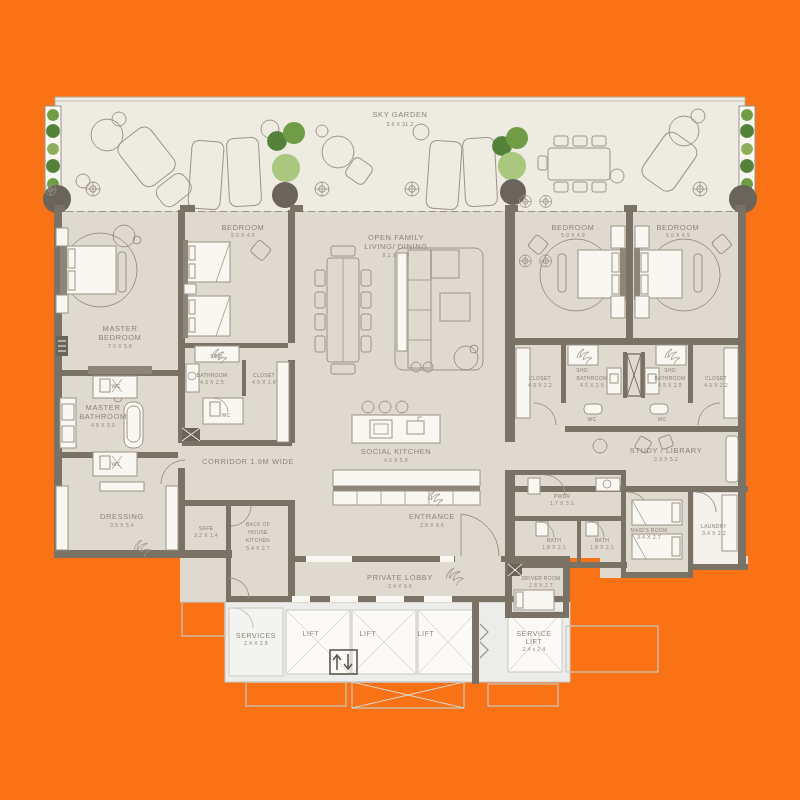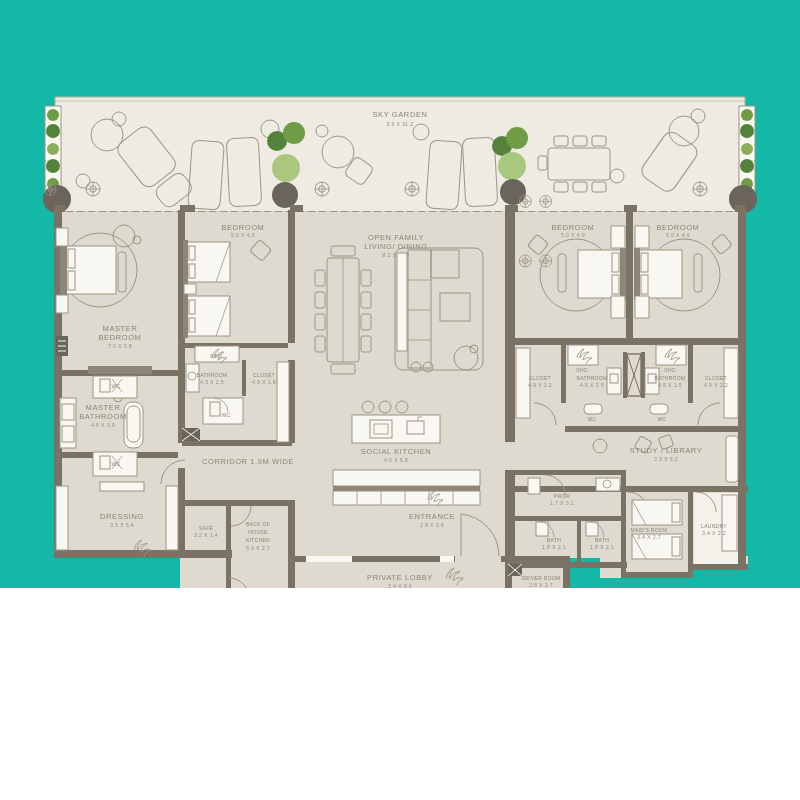--- a/index.html
+++ b/index.html
@@ -1,16 +1,16 @@
 <!DOCTYPE html>
 <html><head>
 <meta charset="utf-8">
 <style>
   html,body{margin:0;padding:0;background:#ffffff;}
-  #canvas{position:relative;width:800px;height:588px;background:#14b8a6;overflow:hidden;}
+  #canvas{position:relative;width:800px;height:800px;background:#f97316;overflow:hidden;}
   svg{position:absolute;left:0;top:0;}
   .wall{fill:#7a7264;}
   .floor{fill:#dfdad0;}
   .sky{fill:#eeebe3;stroke:#b3ac9e;stroke-width:1;}
   .fx{fill:#f9f7f1;stroke:#9c9486;stroke-width:1;}
   .whitegap{fill:#f9f7f1;}
   .floorgap{fill:#dfdad0;}
   .ln{fill:none;stroke:#9c9486;stroke-width:1;}
   .lnt{fill:none;stroke:#9c9486;stroke-width:.8;}
   .dk{fill:#6b645a;}

